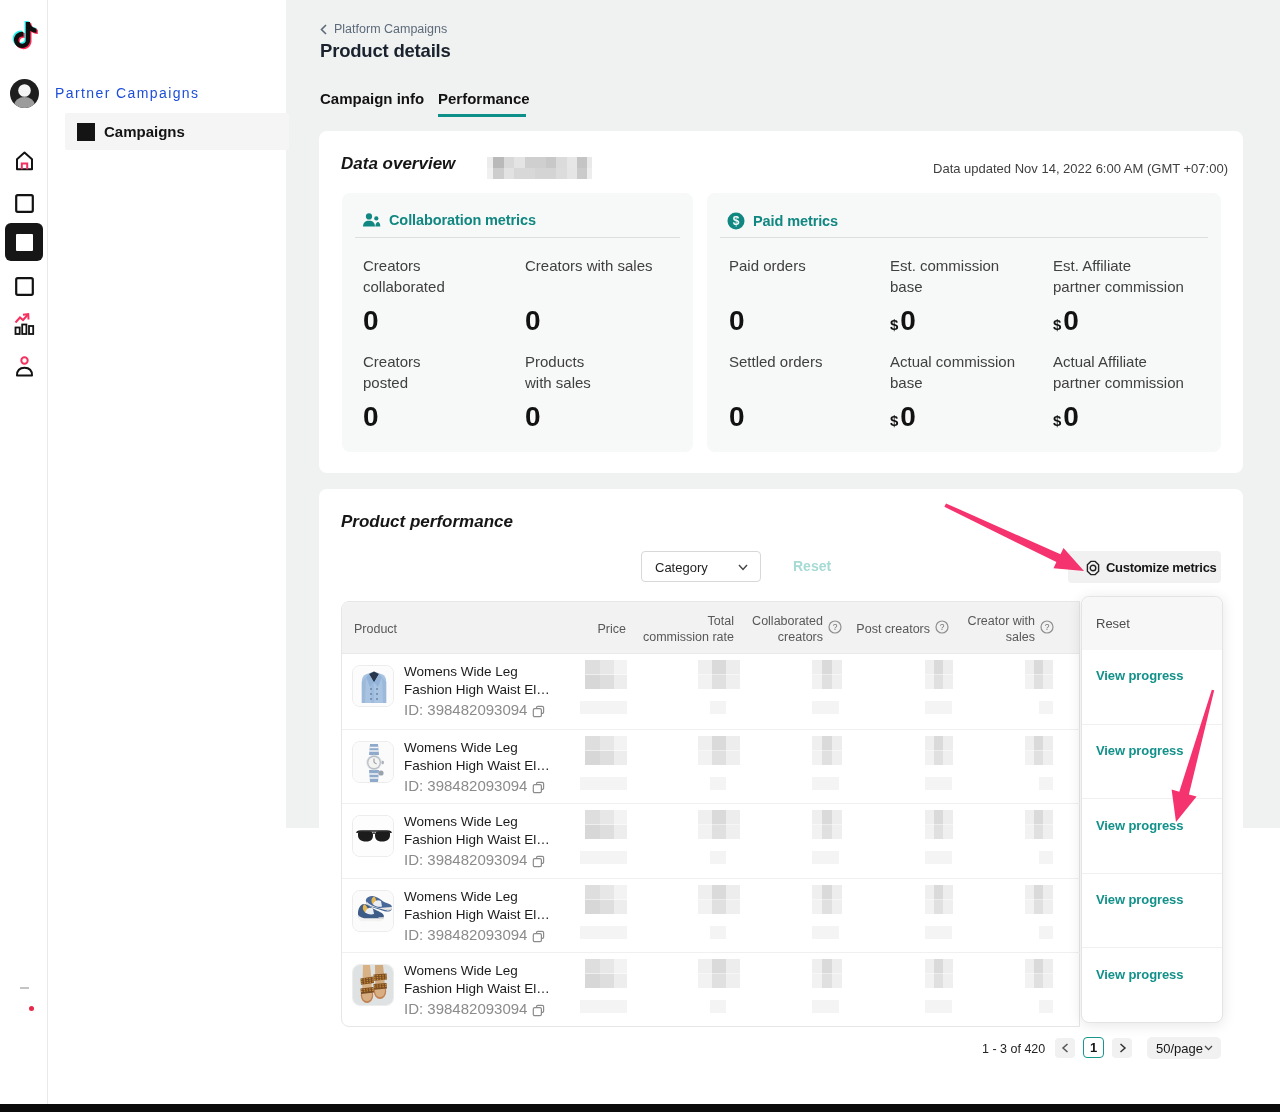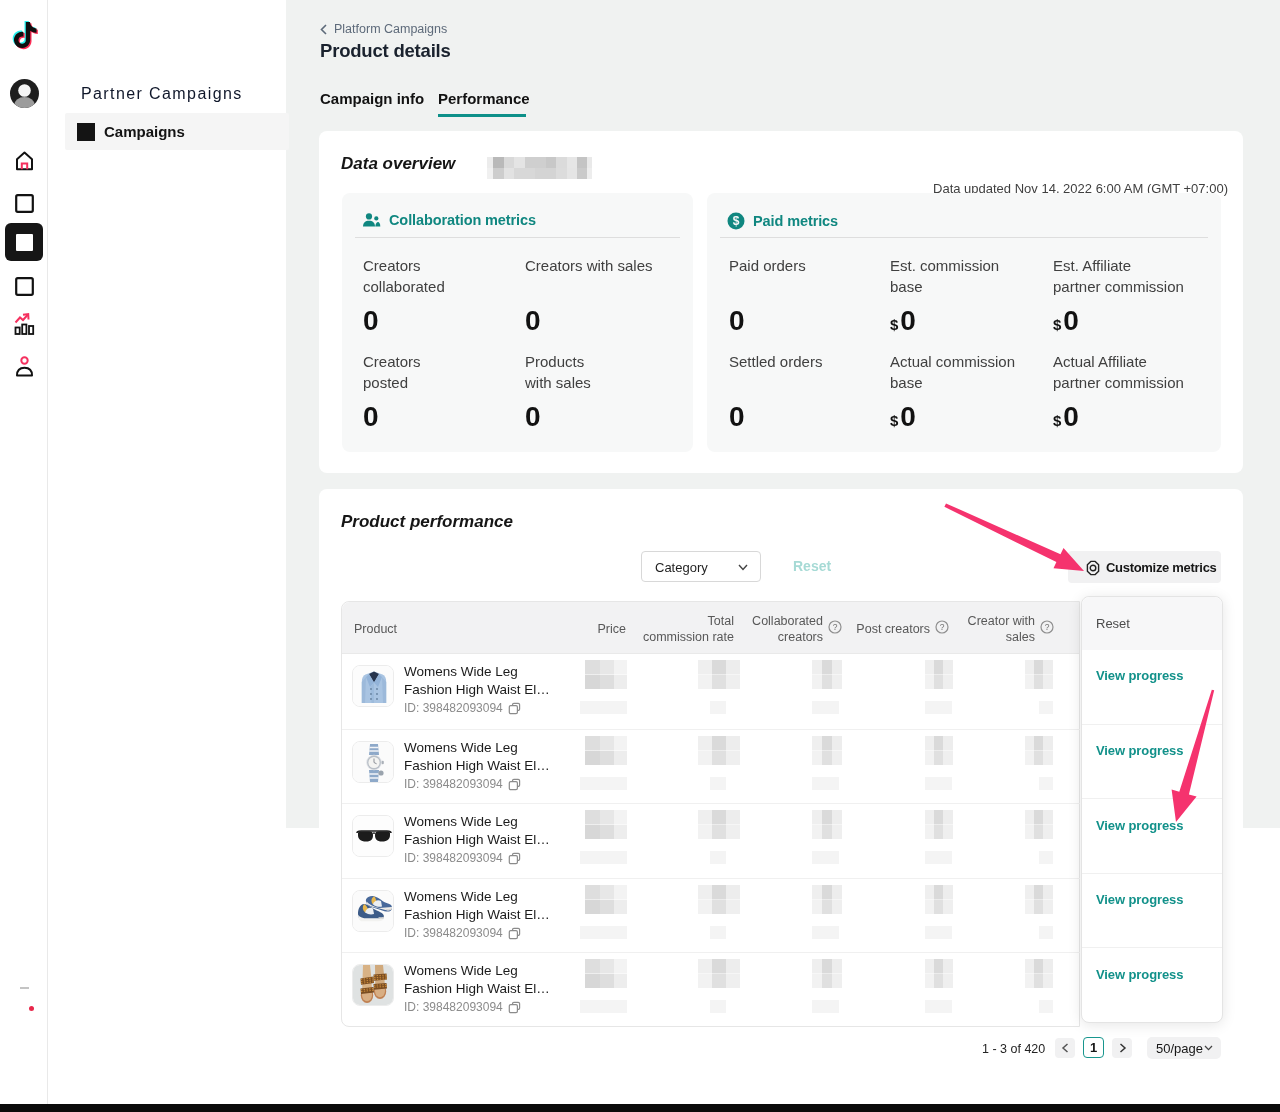--- a/index.html
+++ b/index.html
@@ -6,40 +6,40 @@
 html,body { width:1280px; height:1112px; overflow:hidden; }
 body { font-family:"Liberation Sans", sans-serif; background:#fff; position:relative; }
 .abs { position:absolute; }
 
 
 #rail { position:absolute; left:0; top:0; width:48px; height:1104px; background:#fff; border-right:1px solid #e9e9e9; z-index:5; }
 #rail svg { position:absolute; left:0; }
 
 
 #sidebar { position:absolute; left:49px; top:0; width:236px; height:1104px; background:#fff; z-index:4; }
-#sb-title { position:absolute; left:32px; top:85px; font-size:16px; letter-spacing:1.4px; color:#0f172a; }
+#sb-title { position:absolute; left:6px; top:85px; font-size:14px; letter-spacing:1.4px; color:#1d4ed8; }
 #sb-item { position:absolute; left:16px; top:113px; width:224px; height:37px; background:#f5f5f5; border-radius:2px; }
 #sb-item .sq { position:absolute; left:12px; top:10px; width:18px; height:18px; background:#141414; }
 #sb-item .tx { position:absolute; left:39px; top:10px; font-size:15px; font-weight:bold; color:#141414; }
 
 
 #main { position:absolute; left:286px; top:0; width:994px; height:828px; background:#f0f2f1; }
 #crumb { position:absolute; left:34px; top:22px; font-size:12.5px; color:#5d6a7a; }
 #crumb svg { vertical-align:-2px; margin-right:7px; }
 #h1 { position:absolute; left:34px; top:40px; font-size:18.5px; letter-spacing:-0.2px; font-weight:bold; color:#1a222e; }
 #tab1 { position:absolute; left:34px; top:90px; font-size:15px; font-weight:bold; color:#121212; }
 #tab2 { position:absolute; left:152px; top:90px; font-size:15px; font-weight:bold; color:#121212; }
 #tabline { position:absolute; left:152px; top:114px; width:88px; height:3px; background:#0d9089; }
 
 .card { position:absolute; left:33px; width:924px; background:#fff; border-radius:8px; }
 #card1 { top:131px; height:342px; }
 #card2 { top:489px; height:601px; }
 .cardtitle { position:absolute; left:22px; top:23px; font-size:17px; font-weight:bold; color:#161616;font-style:italic; }
 
-#updated { position:absolute; right:15px; top:30px; font-size:13px; color:#3f3f3f;margin-top:20px; }
+#updated { position:absolute; right:15px; top:30px; font-size:13px; color:#3f3f3f; }
 
 .subcard { position:absolute; top:62px; height:259px; background:#f7f8f8; border-radius:8px; }
 #sub1 { left:23px; width:351px; }
 #sub2 { left:388px; width:514px; }
 .subhead { position:absolute; left:20px; top:19px; height:20px; font-size:14.5px; letter-spacing:-0.1px; font-weight:bold; color:#108780; }
 .subhead svg { vertical-align:-4px; margin-right:8px; }
 .subdiv { position:absolute; left:13px; right:13px; top:44px; height:1px; background:#dedede; }
 
 .mlabel { position:absolute; font-size:15px; color:#404040; line-height:21px; }
 .mval { position:absolute; font-size:28px; font-weight:bold; color:#121212; }
@@ -68,21 +68,21 @@
 .th { position:absolute; font-size:12.5px; color:#585858; line-height:16px; }
 .th.r { text-align:right; }
 #actionpanel { position:absolute; left:762px; top:107px; width:142px; height:427px; background:#fff; border:1px solid #e4e4e4; border-radius:8px; box-shadow:0 2px 14px rgba(0,0,0,0.10); }
 #actionhead { position:absolute; left:0; top:0; width:100%; height:53px; background:#f7f7f8; border-radius:8px 8px 0 0; }
 #actionhead .tx { position:absolute; left:14px; top:19px; font-size:13px; color:#4c4c4c; }
 .vp { position:absolute; left:14px; font-size:13px; letter-spacing:-0.1px; font-weight:bold; color:#12918a; }
 
 .row { position:absolute; left:0; width:738px; height:75px; border-top:1px solid #f0f0f0; }
 .row .pimg { position:absolute; left:10px; top:11px; width:42px; height:42px; border:1px solid #ececec; border-radius:8px; background:#fff; overflow:hidden; }
 .row .ptitle { position:absolute; left:62px; top:9px; width:180px; font-size:13.5px; color:#1b1b1b; line-height:18px; }
-.row .pid { position:absolute; left:62px; top:47px; font-size:12px; color:#8b8b8b; }
+.row .pid { position:absolute; left:62px; top:47px; font-size:15px; color:#8b8b8b; }
 .row .pid svg { vertical-align:-2.5px; margin-left:5px; }
 
 
 .pxa { position:absolute; top:6px; height:29px;
   background-image:
    linear-gradient(90deg,#dedede 0 35%,#e7e7e7 35% 70%,#f3f3f3 70% 100%),
    linear-gradient(90deg,#d7d7d7 0 35%,#dedede 35% 70%,#ededed 70% 100%);
   background-size:100% 50%; background-position:top,bottom; background-repeat:no-repeat; }
 .pxa2 { position:absolute; top:6px; height:29px;
   background-image:

